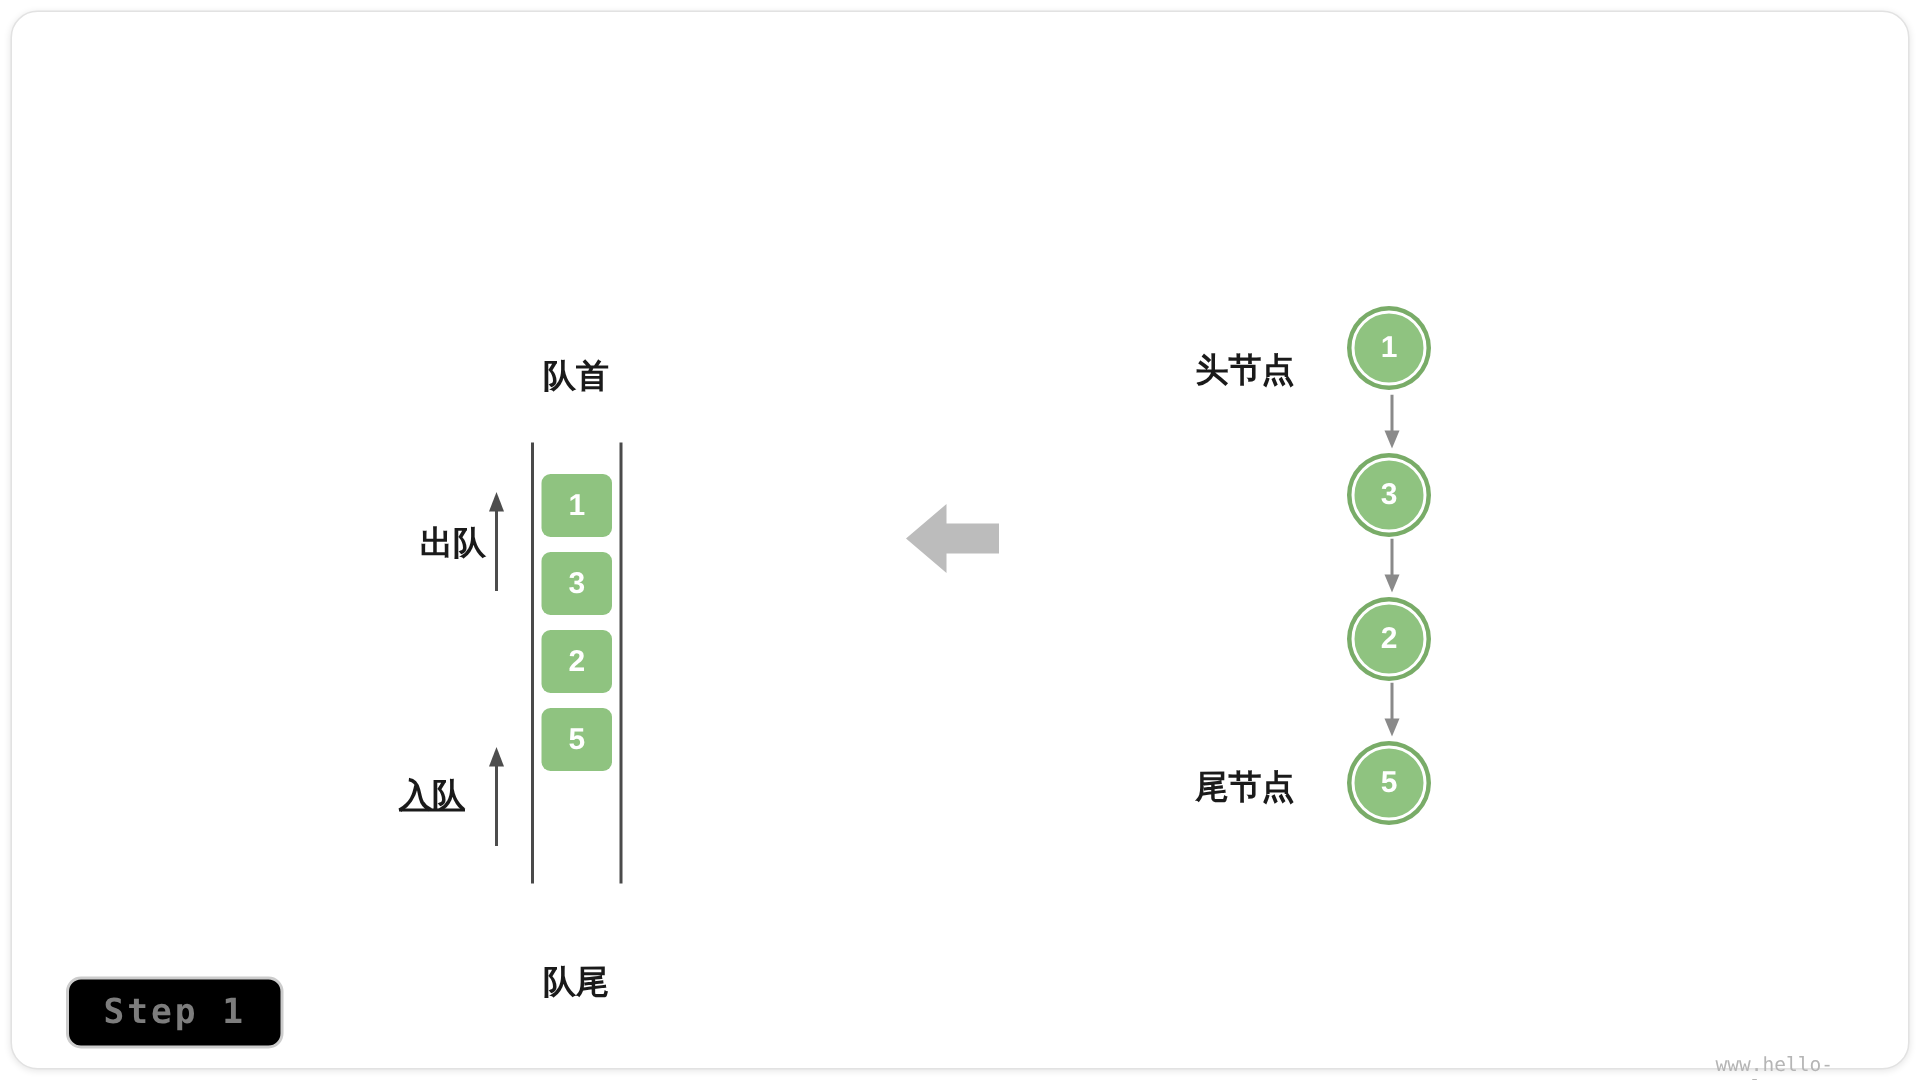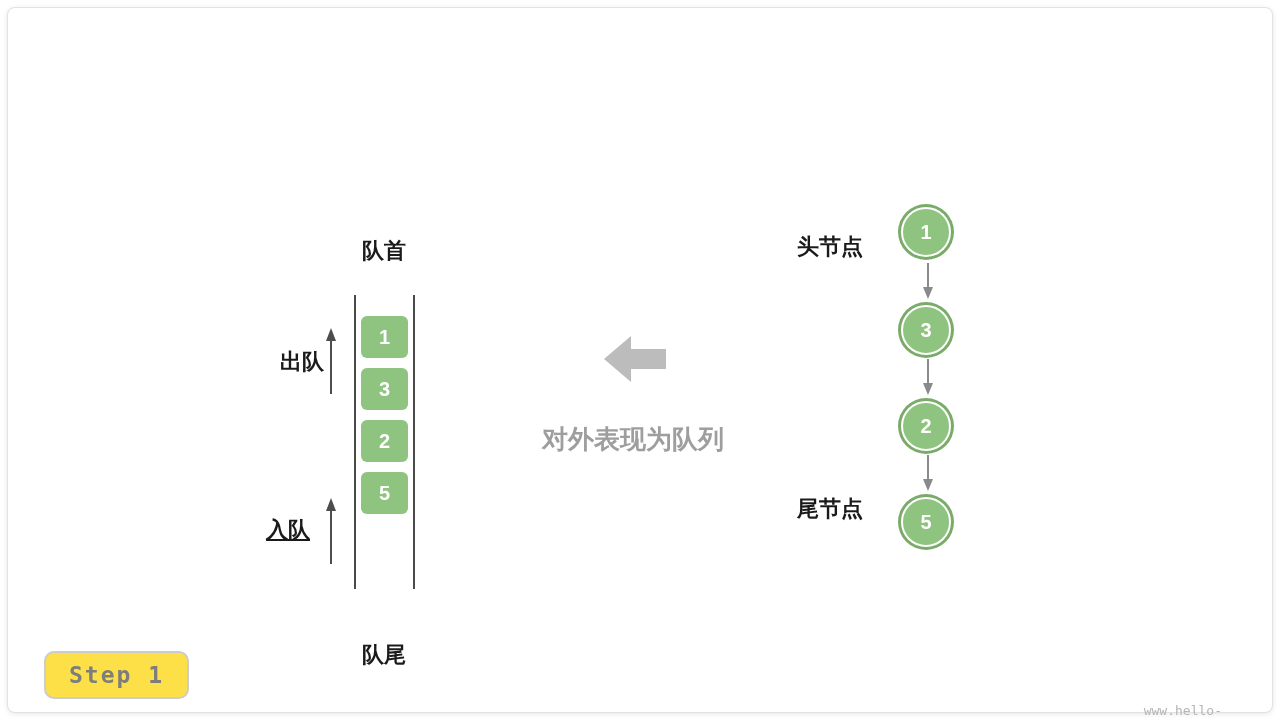--- a/index.html
+++ b/index.html
@@ -7,21 +7,21 @@
     width: 1280px; height: 720px;
     background: #ffffff;
     font-family: "Liberation Sans", "DejaVu Sans", sans-serif;
     position: relative; overflow: hidden;
   }
   .card {
     position: absolute; left: 7px; top: 7px;
     width: 1264px; height: 704px;
     background: #ffffff;
     border: 1px solid #e2e2e2;
-    border-radius: 8px;
+    border-radius: 18px;
     box-shadow: 0 1px 5px rgba(0,0,0,0.10);
   }
   .abs { position: absolute; }
   .cn-label { font-weight: bold; color: #1a1a1a; font-size: 22px; }
   .center { text-align: center; }
   .vline { position: absolute; width: 2px; background: #4a4a4a; }
   .qbox {
     position: absolute; left: 353px; width: 47px; height: 42px;
     background: #8FC380; border-radius: 6px;
     color: #ffffff; font-weight: bold; font-size: 20px;
@@ -36,21 +36,21 @@
   }
   .caption {
     position: absolute; left: 480px; top: 410px; width: 290px;
     text-align: center; color: #9e9e9e; font-weight: bold;
     font-size: 26px; line-height: 43px;
   }
   .step-badge {
     position: absolute; left: 36px; top: 643px;
     width: 141px; height: 44px;
     border: 2px solid #cccccc; border-radius: 10px;
-    background: #fde047;
+    background: #000000;
     color: #7d7d7d;
     font-family: "DejaVu Sans Mono", "Liberation Mono", monospace;
     font-weight: bold; font-size: 23px; line-height: 44px;
     text-align: center; letter-spacing: 2px;
   }
   .watermark {
     position: absolute; left: 1078px; top: 695px; width: 136px;
     color: #b5b5b5;
     font-family: "DejaVu Sans Mono", "Liberation Mono", monospace;
     font-size: 13px; text-align: right;
@@ -83,25 +83,24 @@
     <polygon points="9,2 4,15 14,15" fill="#4d4d4d"></polygon>
   </svg>
 
   <div class="abs cn-label center" style="left:336px;top:632px;width:80px;">队尾</div>
 
   <svg class="abs" style="left:596px;top:328px;" width="62" height="46">
     <polygon points="0,23 27,0 27,13 62,13 62,33 27,33 27,46" fill="#bcbcbc"></polygon>
   </svg>
 
   <div class="caption">
-    <div>对外表现为队列</div>
   </div>
 
   <div class="abs cn-label" style="left:789px;top:224px;">头节点</div>
-  <div class="abs cn-label" style="left:789px;top:486px;text-align:center;">尾节点</div>
+  <div class="abs cn-label" style="left:789px;top:502px;text-align:center;">尾节点</div>
 
   <div class="node" style="top:199px;">1</div>
   <div class="node" style="top:297px;">3</div>
   <div class="node" style="top:393px;">2</div>
   <div class="node" style="top:489px;">5</div>
 
   <svg class="abs" style="left:911px;top:255px;" width="18" height="38">
     <line x1="9" y1="0" x2="9" y2="26" stroke="#8a8a8a" stroke-width="2"></line>
     <polygon points="9,36 4,24 14,24" fill="#8a8a8a"></polygon>
   </svg>

